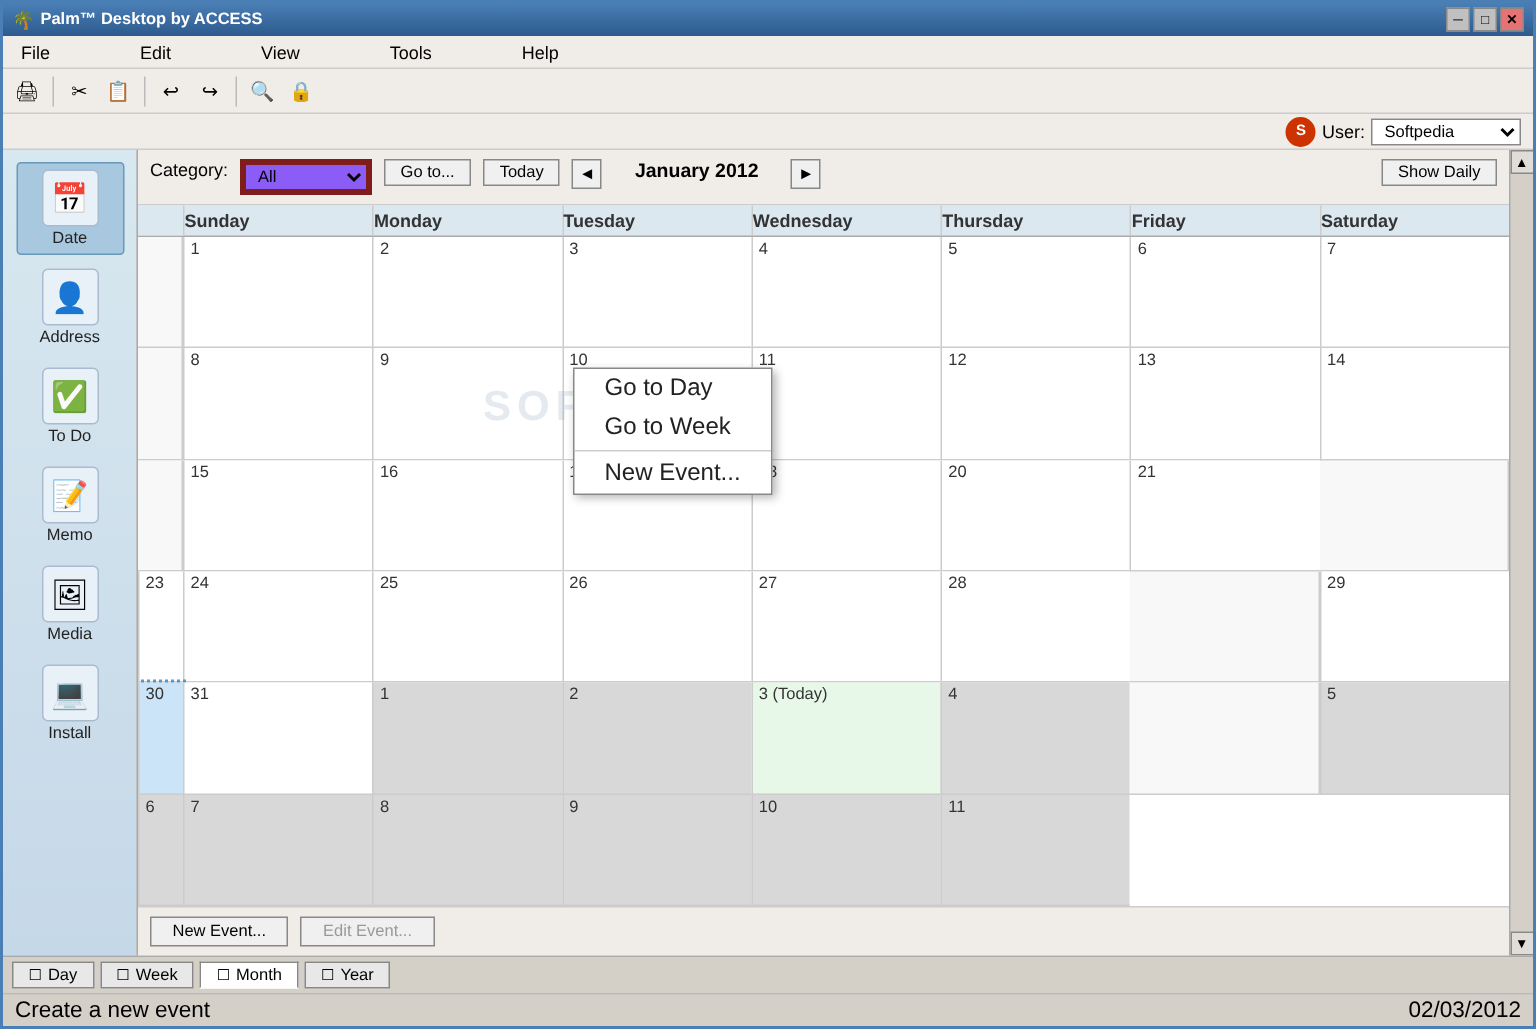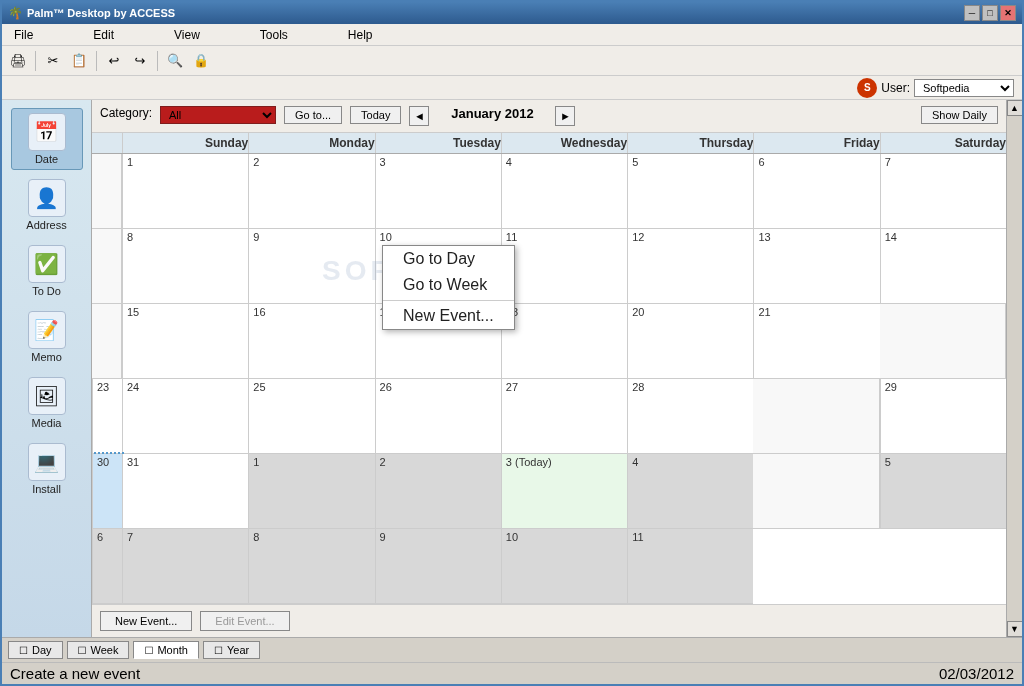--- a/index.html
+++ b/index.html
@@ -121,23 +121,23 @@
       align-items: flex-start;
       padding: 6px 8px;
       background: #f0ede8;
       border-bottom: 1px solid #ccc;
       gap: 8px;
     }
     #cal-header label { font-size: 12px; }
     #category-select {
       font-size: 11px;
       padding: 1px 4px;
-      border: 1px solid #7f1d1d;
-      background: #b91c1c;
-      width: 116px;
+      border: 4px solid #7f1d1d;
+      background: #8b5cf6;
+      width: 88px;
     }
     .cal-nav-btn {
       width: 20px; height: 20px;
       background: #f0f0f0;
       border: 1px solid #888;
       cursor: pointer;
       display: flex; align-items: center; justify-content: center;
       font-size: 11px;
     }
     #month-title {
@@ -159,21 +159,21 @@
 
     
     #day-headers {
       display: grid;
       grid-template-columns: 30px repeat(7, 1fr);
       background: #dce8f0;
       border-bottom: 1px solid #aaa;
     }
     .day-header-spacer { background: #dce8f0; }
     .day-header {
-      text-align: right;
+      text-align: left;
       padding: 3px 0;
       font-size: 12px;
       font-weight: bold;
       color: #333;
       border-left: 1px solid #ccc;
     }
 
     
     #calendar-grid {
       display: grid;

